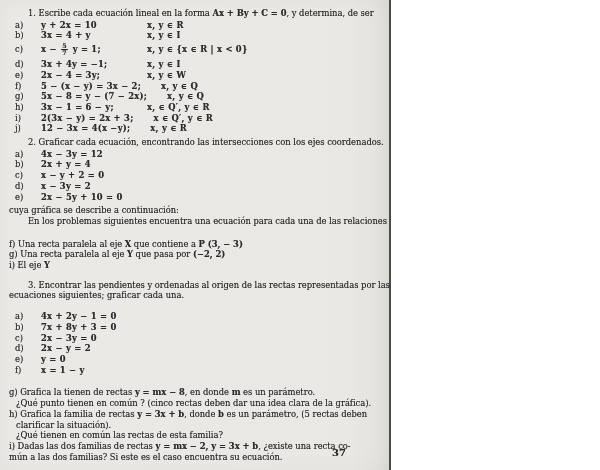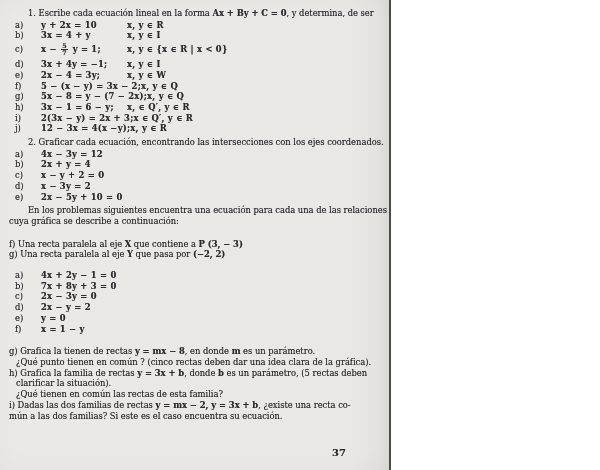--- a/index.html
+++ b/index.html
@@ -28,21 +28,21 @@
   .blk{margin-top:0;}
   .blk.para{margin-top:3px;}
   .blk.eqlist{margin-top:1px;}
   .blk.sec{margin-top:9px;}
   .blk.sec2{margin-top:10px;}
   .blk.mt0{margin-top:12px;}
   .eqrow{display:flex;margin-left:15px;align-items:baseline;}
   .eqrow .lbl{width:26px;flex:none;}
   .eq{font-weight:bold;letter-spacing:0.25px;display:inline-block;}
   .eq.w{min-width:86px;}
-  .dom{font-weight:bold;margin-left:0;letter-spacing:0.25px;}
+  .dom{font-weight:bold;margin-left:20px;letter-spacing:0.25px;}
   .fracrow{margin:2px 0 3px 15px;}
   .frac{
     display:inline-block;text-align:center;vertical-align:-3px;
     font-size:6.3px;line-height:6px;font-weight:bold;margin:0 1px;
   }
   .frac .fn{display:block;border-bottom:0.9px solid #2b2a2c;padding:0 1.5px;}
   .frac .fd{display:block;}
   .page-num{
     position:absolute;left:332px;top:447px;
     font-size:10px;font-weight:bold;color:#2b2a2c;
@@ -75,26 +75,31 @@
           <div class="line ind3"><span>2. Graficar cada ecuación, encontrando las intersecciones con los ejes coordenados.</span></div>
         </div>
         <div class="blk eqlist">
           <div class="eqrow"><span class="lbl">a)</span><span class="eq">4x − 3y = 12</span></div>
           <div class="eqrow"><span class="lbl">b)</span><span class="eq">2x + y = 4</span></div>
           <div class="eqrow"><span class="lbl">c)</span><span class="eq">x − y + 2 = 0</span></div>
           <div class="eqrow"><span class="lbl">d)</span><span class="eq">x − 3y = 2</span></div>
           <div class="eqrow"><span class="lbl">e)</span><span class="eq">2x − 5y + 10 = 0</span></div>
         </div>
         <div class="blk para">
+          <div class="line ind0"><span>cuya gráfica se describe a continuación:</span></div>
           <div class="line ind3"><span>En los problemas siguientes encuentra una ecuación para cada una de las relaciones</span></div>
-          <div class="line ind0"><span>cuya gráfica se describe a continuación:</span></div>
         </div>
         <div class="blk para mt0">
           <div class="line ind0"><span>f) Una recta paralela al eje </span><span class="b">X</span><span> que contiene a </span><span class="b">P (3, − 3)</span></div>
           <div class="line ind0"><span>g) Una recta paralela al eje </span><span class="b">Y</span><span> que pasa por </span><span class="b">(−2, 2)</span></div>
+          <div class="line ind0"><span>i) El eje </span><span class="b">Y</span></div>
+        </div>
+        <div class="blk para sec">
+          <div class="line ind3"><span>3. Encontrar las pendientes y ordenadas al origen de las rectas representadas por las</span></div>
+          <div class="line ind0"><span>ecuaciones siguientes; graficar cada una.</span></div>
         </div>
         <div class="blk eqlist sec2">
           <div class="eqrow"><span class="lbl">a)</span><span class="eq">4x + 2y − 1 = 0</span></div>
           <div class="eqrow"><span class="lbl">b)</span><span class="eq">7x + 8y + 3 = 0</span></div>
           <div class="eqrow"><span class="lbl">c)</span><span class="eq">2x − 3y = 0</span></div>
           <div class="eqrow"><span class="lbl">d)</span><span class="eq">2x − y = 2</span></div>
           <div class="eqrow"><span class="lbl">e)</span><span class="eq">y = 0</span></div>
           <div class="eqrow"><span class="lbl">f)</span><span class="eq">x = 1 − y</span></div>
         </div>
         <div class="blk para mt0">

